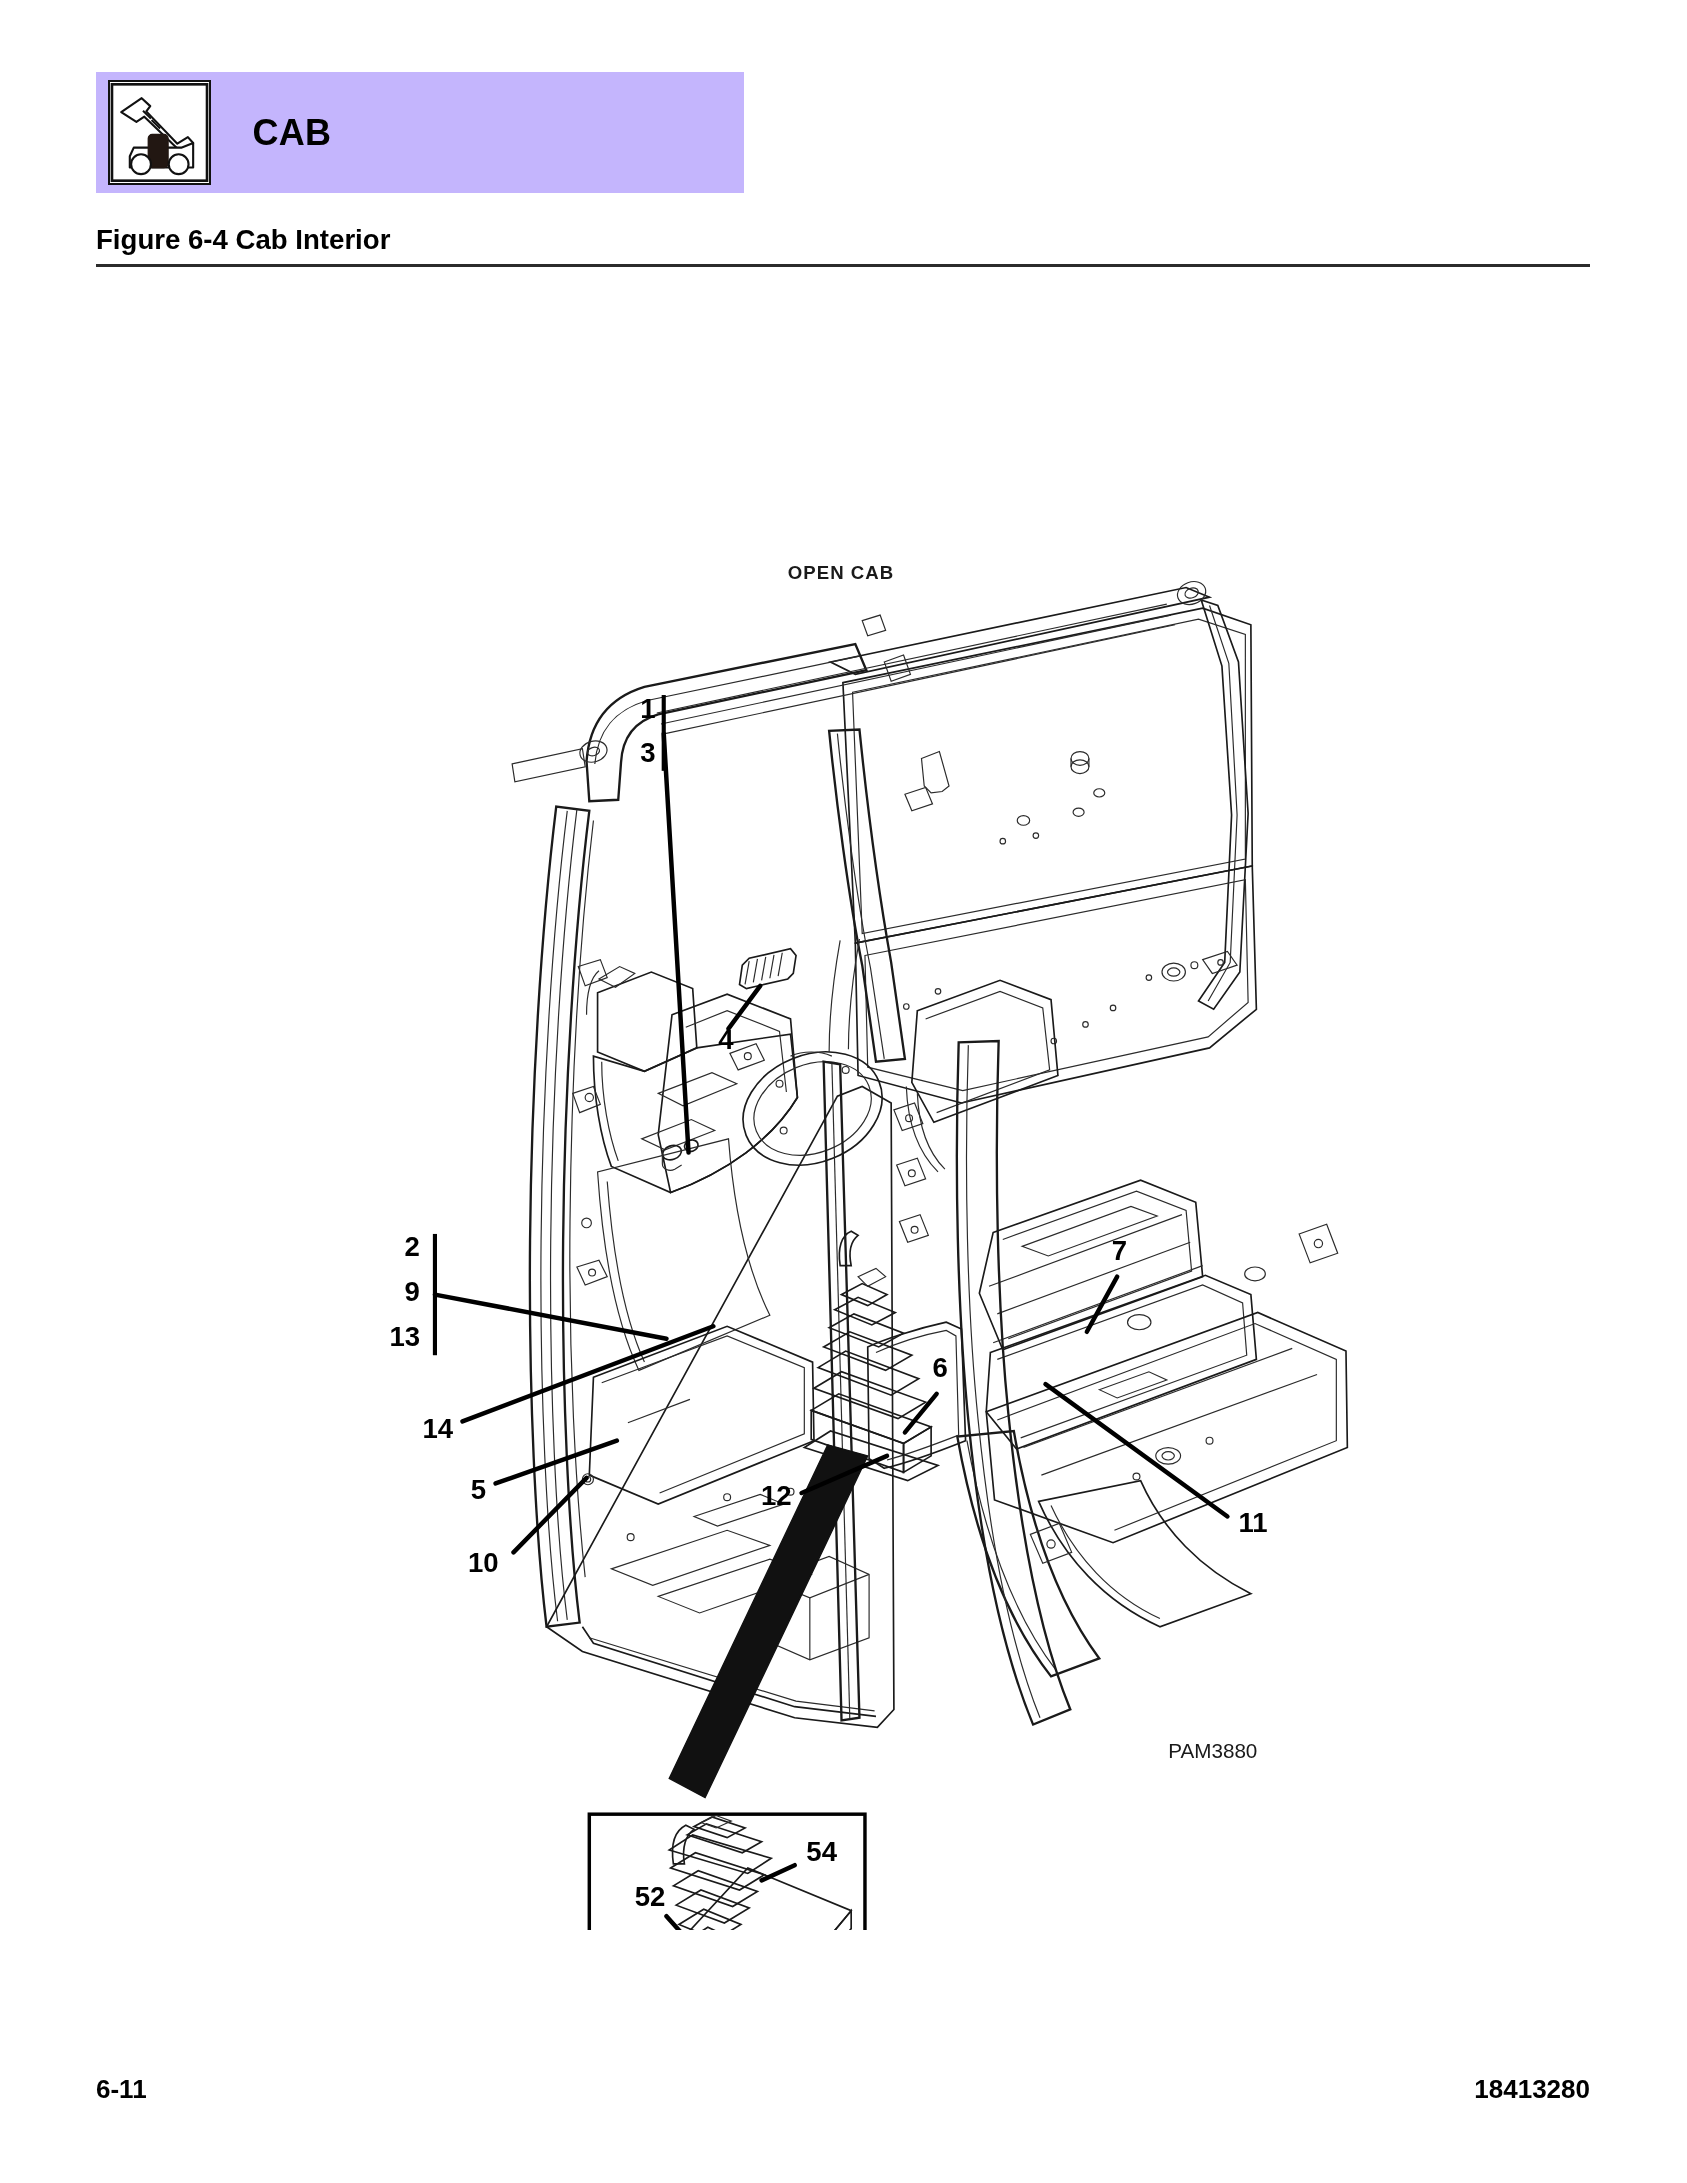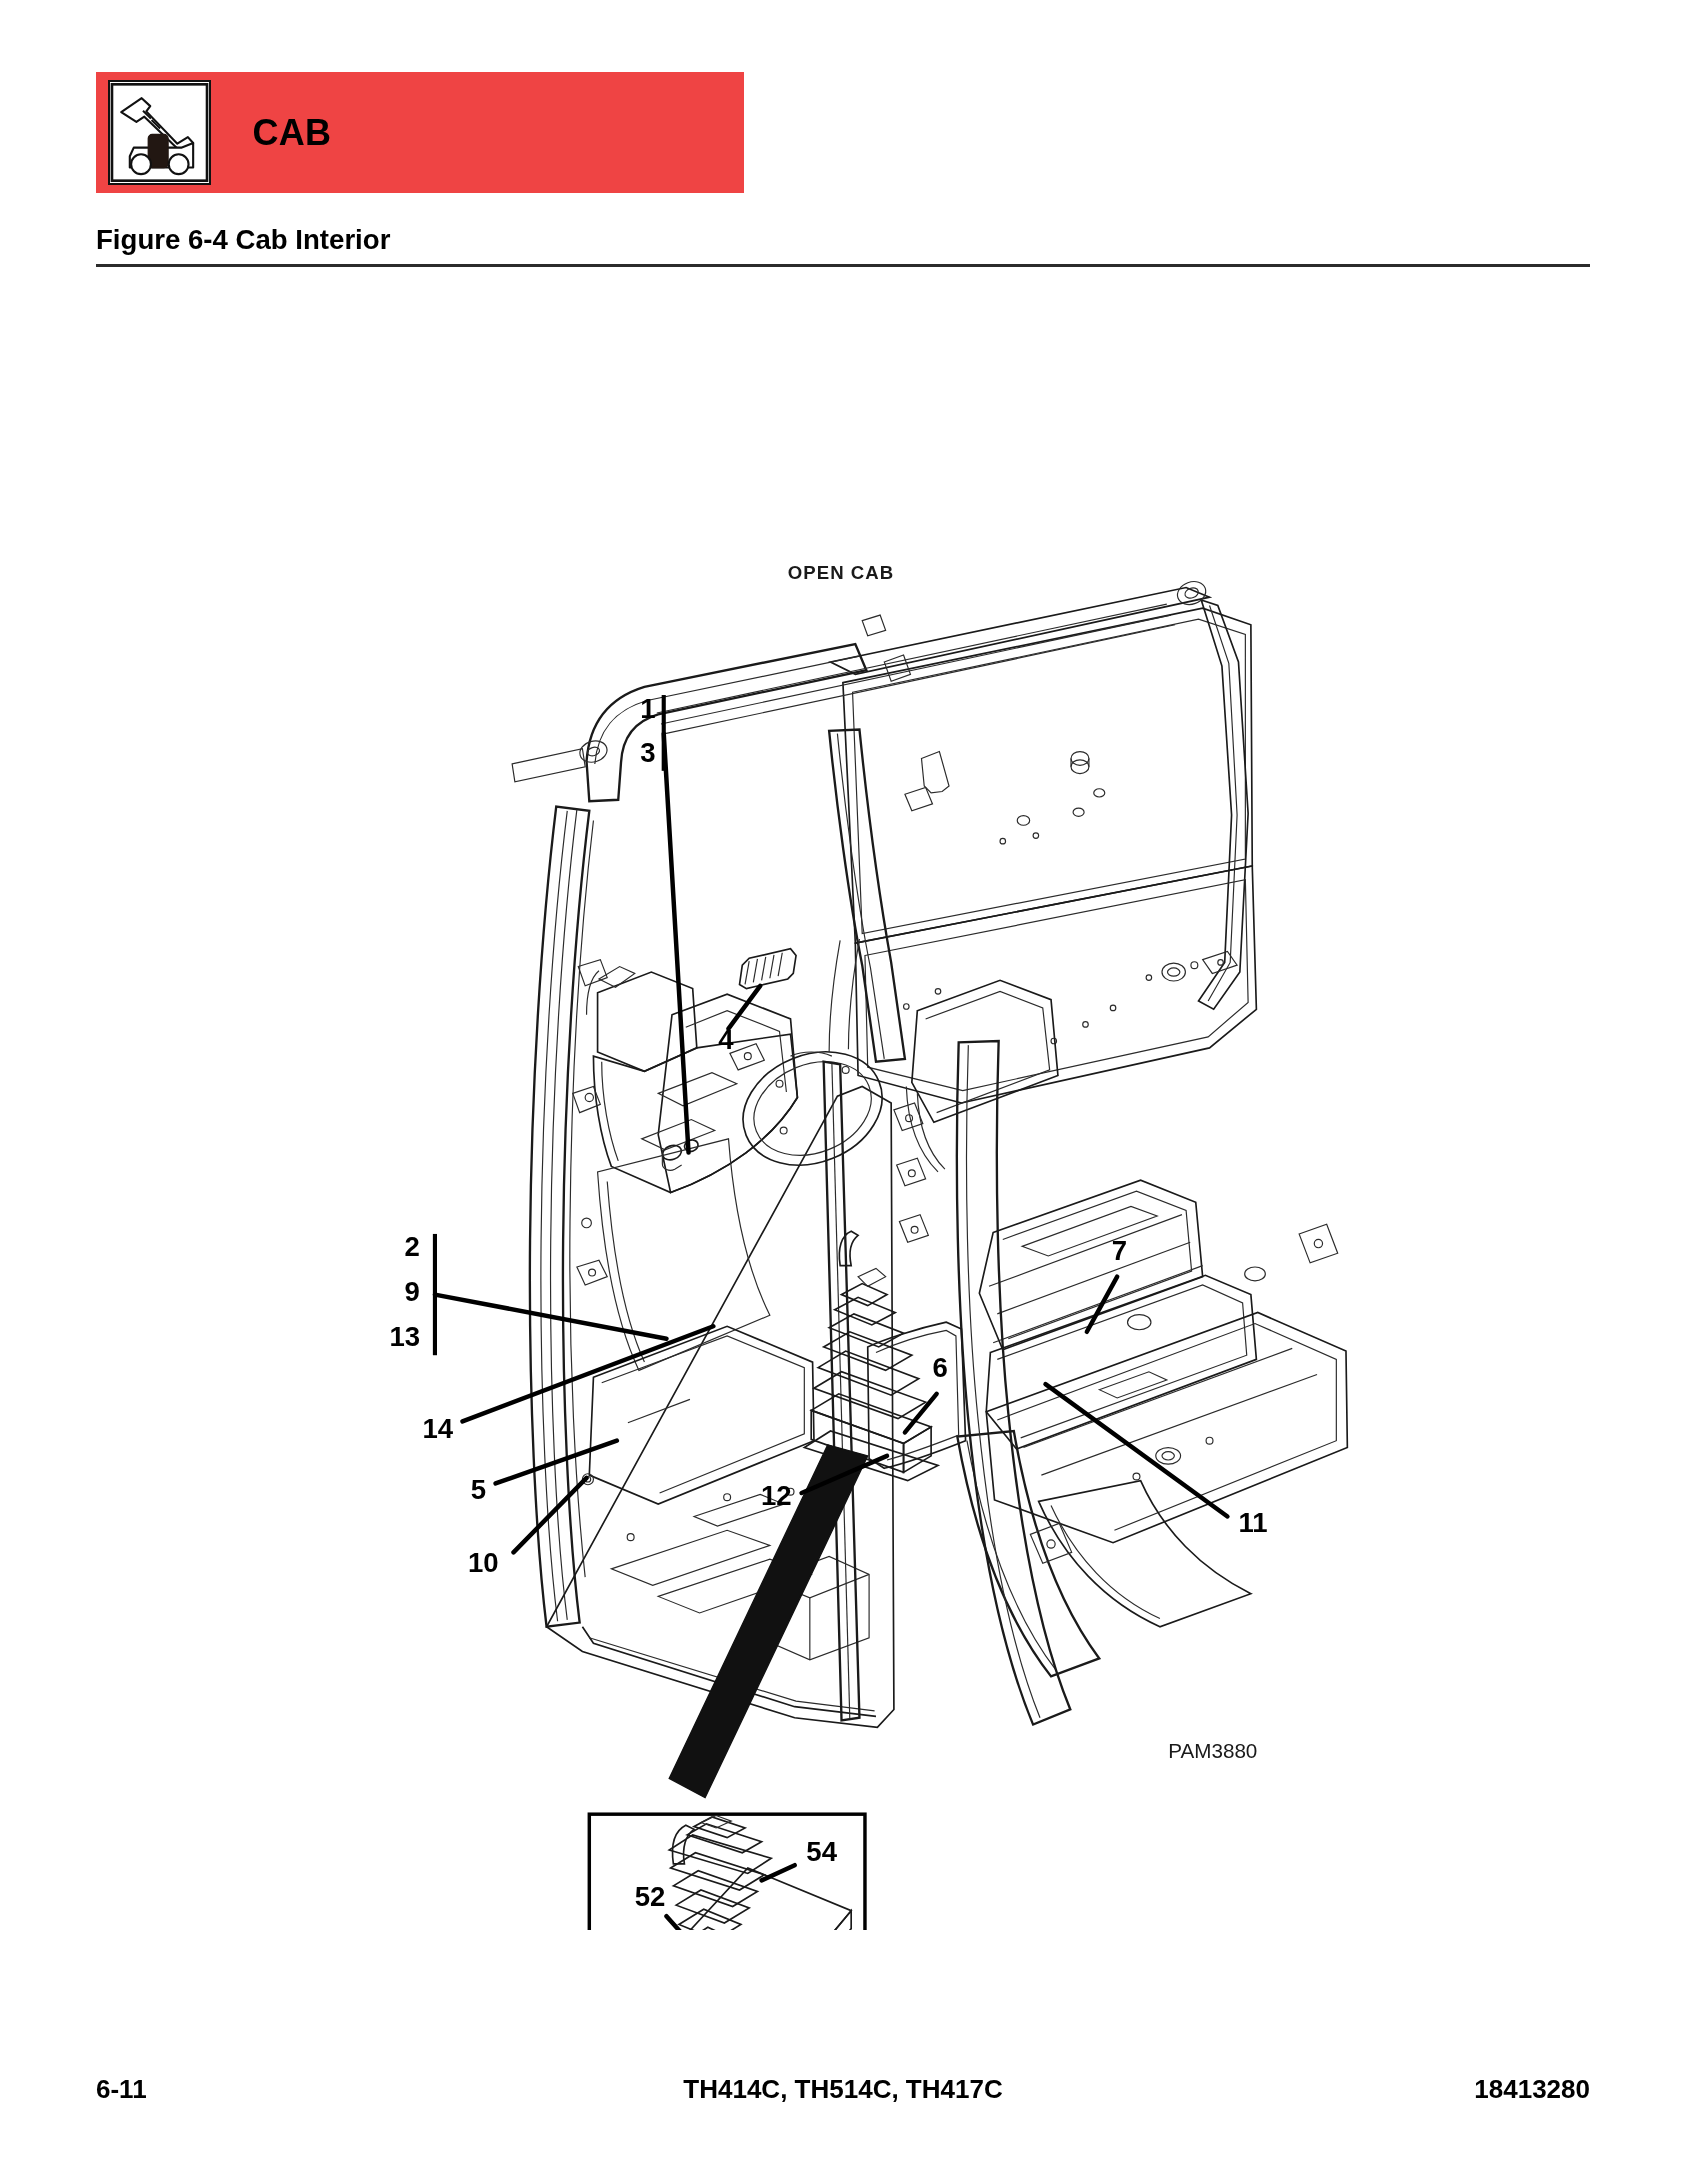--- a/index.html
+++ b/index.html
@@ -16,21 +16,21 @@
     overflow: hidden;
   }
 
   
   #section-header-bar {
     position: absolute;
     left: 96px;
     top: 72px;
     width: 648px;
     height: 121px;
-    background: #ef4444;
+    background: #c4b5fd;
     display: flex;
     align-items: center;
   }
   #section-icon-frame {
     width: 103px;
     height: 105px;
     margin-left: 12.4px;
     background: #ffffff;
     border: 2.1px solid #111111;
     box-sizing: border-box;
@@ -469,16 +469,15 @@
     <text class="callout-label" x="812" y="2537">55</text>
   </g>
 
   <text class="pam-code" x="1640" y="2150">PAM3880</text>
 
 </svg>
 </div>
 
 <div id="page-footer">
   <div id="footer-page-number">6-11</div>
-  <div id="footer-models">TH414C, TH514C, TH417C</div>
   <div id="footer-doc-number">18413280</div>
 </div>
 
 
 </body></html>

